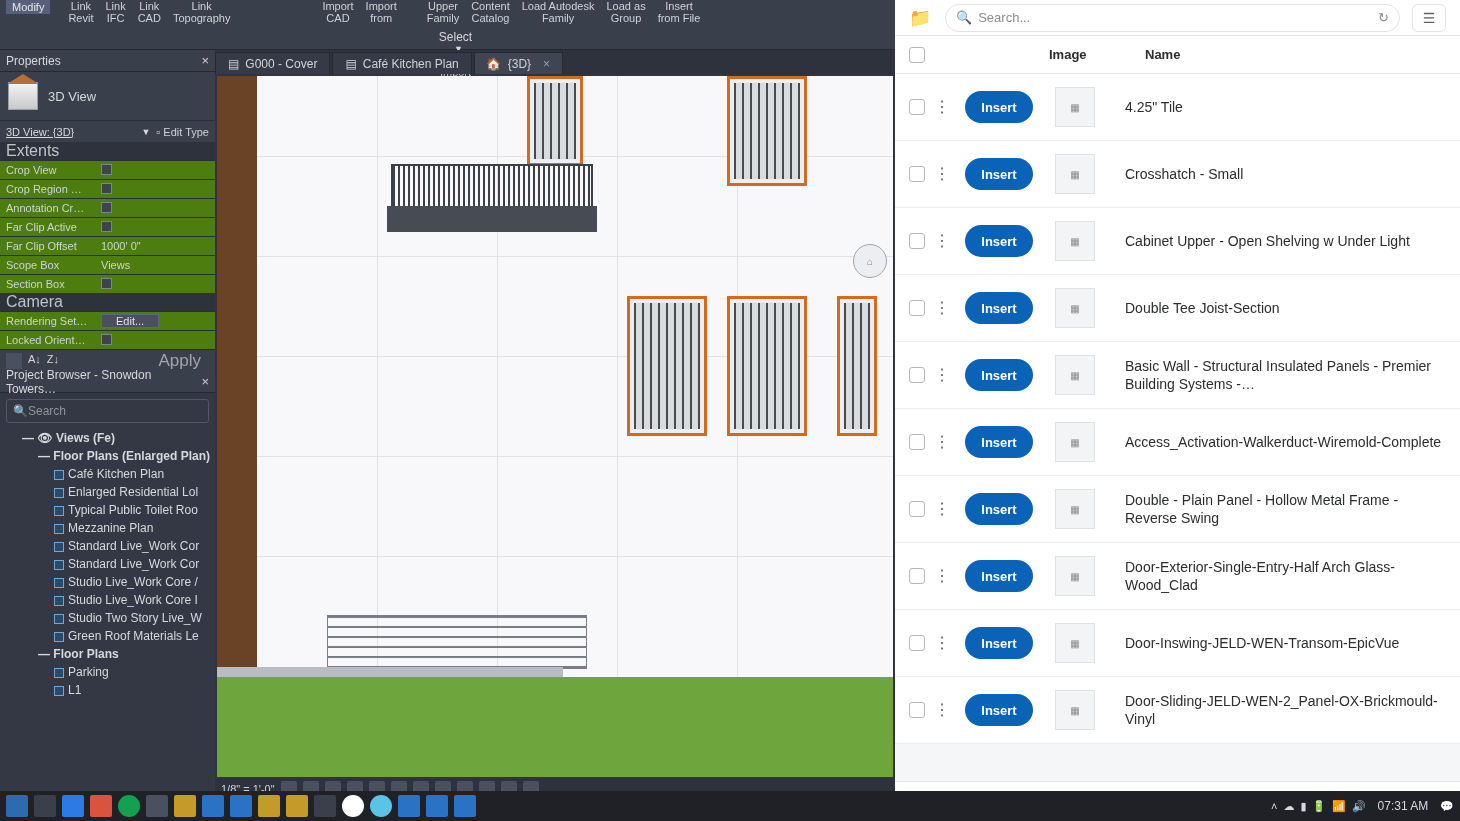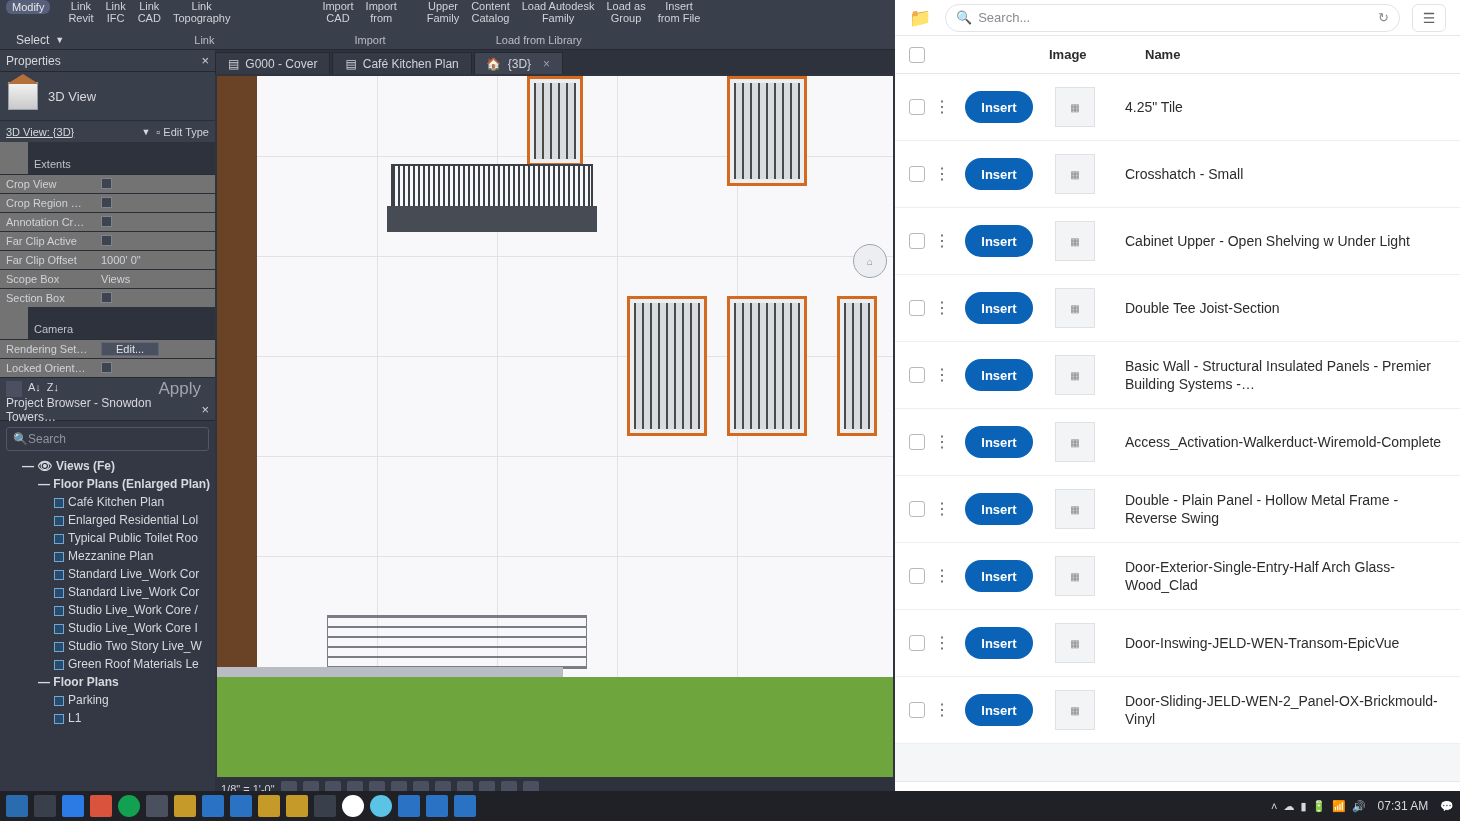--- a/index.html
+++ b/index.html
@@ -2,34 +2,34 @@
 <html><head>
 <meta charset="utf-8">
 <style>
 * { margin: 0; padding: 0; box-sizing: border-box; font-family: "Segoe UI", Arial, sans-serif; }
 html, body { width: 1460px; height: 821px; overflow: hidden; background: #2b2f3a; }
 .app { display: flex; height: 821px; }
 .revit { width: 895px; height: 100%; background: #30343f; color: #d6d9dd; display: flex; flex-direction: column; position: relative; }
 .ribbon { height: 30px; background: #3a3f4c; display: flex; align-items: flex-start; font-size: 11px; }
 .rib-btn { display: flex; flex-direction: column; align-items: center; padding: 0 6px; line-height: 12px; color: #cfd3d9; cursor: pointer; }
 .rib-btn span { display: block; }
-.modify { background: #57607a; border-radius: 6px; padding: 1px 6px; color:#e8e8ea;}
-.select-row { height: 20px; background: #3a3f4c; display: flex; align-items: center; padding-left: 16px; font-size: 12px; border-bottom: 1px solid #242833; }
+.modify { background: #57607a; border-radius: 0; padding: 1px 6px; color:#e8e8ea;}
+.select-row { height: 20px; background: #3a3f4c; display: flex; align-items: center; padding-left: 16px; font-size: 12px; border-bottom: 1px solid #242833; flex-direction: column; }
 .select-row .caret { margin-left: 6px; font-size: 9px; }
 .body { display: flex; flex: 1; min-height: 0; }
-.left { width: 215px; display: flex; flex-direction: column; background: #737373; }
+.left { width: 215px; display: flex; flex-direction: column; background: #4d7c0f; }
 .panel-hdr { height: 22px; background: #3a3f4c; display: flex; align-items: center; justify-content: space-between; padding: 0 6px; font-size: 12px; border-bottom: 1px solid #242833;}
 .panel-hdr .x { color:#cfd3d9; cursor:pointer; font-size:13px;}
 .type-row { height: 48px; display: flex; align-items: center; gap: 10px; padding: 0 8px; background:#3a3f4c; }
 .house-ico { width: 30px; height: 28px; background: linear-gradient(#f3f3f3,#c9c9c9); position: relative; border:1px solid #9aa0aa;}
 .house-ico::before { content:""; position:absolute; top:-9px; left:-2px; width:0;height:0;border-left:16px solid transparent;border-right:16px solid transparent;border-bottom:10px solid #b56f3a;}
 .edit-type-row { height: 22px; display: flex; align-items: center; justify-content: space-between; padding: 0 6px; font-size: 11px; background: #3a3f4c; border-top:1px solid #2a2e38;}
 .edit-type-row .etr-l { flex:1;text-decoration:underline; }
 .edit-type-row .etr-r { color:#cfd3d9; cursor:pointer;}
-.cat-hdr { height: 18px; background: #2e323c; font-size: 11px; padding: 16px 6px; color:#bfc3ca;margin-left:28px; }
+.cat-hdr { height: 18px; background: #2e323c; font-size: 16px; padding: 0 6px; color:#bfc3ca; }
 .prop-grid { font-size: 11px; }
 .prop-row { height: 19px; display: flex; align-items: center; padding: 0 6px; border-top:1px solid #2a2e38;}
 .prop-row .pn { width: 95px; color:#cfd3d9;}
 .prop-row .pv { flex:1; color:#cfd3d9; }
 .chk { width: 11px; height: 11px; border: 1px solid #7d838f; display:inline-block; background:#3e4350;}
 .edit-btn { background:#4a505f;border:1px solid #606677;padding:0 14px;font-size:11px;color:#dfe2e6;height:17px;line-height:15px;}
 .apply-row { height:22px; display:flex;align-items:center;justify-content:space-between;padding:0 6px;background:#3a3f4c;border-top:1px solid #262a33;}
 .apply-row .ab { color:#9fa4ad; font-size:17px; margin-right:8px;}
 .browser { flex:1; min-height:0; display:flex; flex-direction:column; background:#343844;}
 .search { margin:6px; height:24px; border:1px solid #51576a; border-radius:3px; display:flex;align-items:center;padding:0 6px;font-size:12px;color:#8f949e;}

